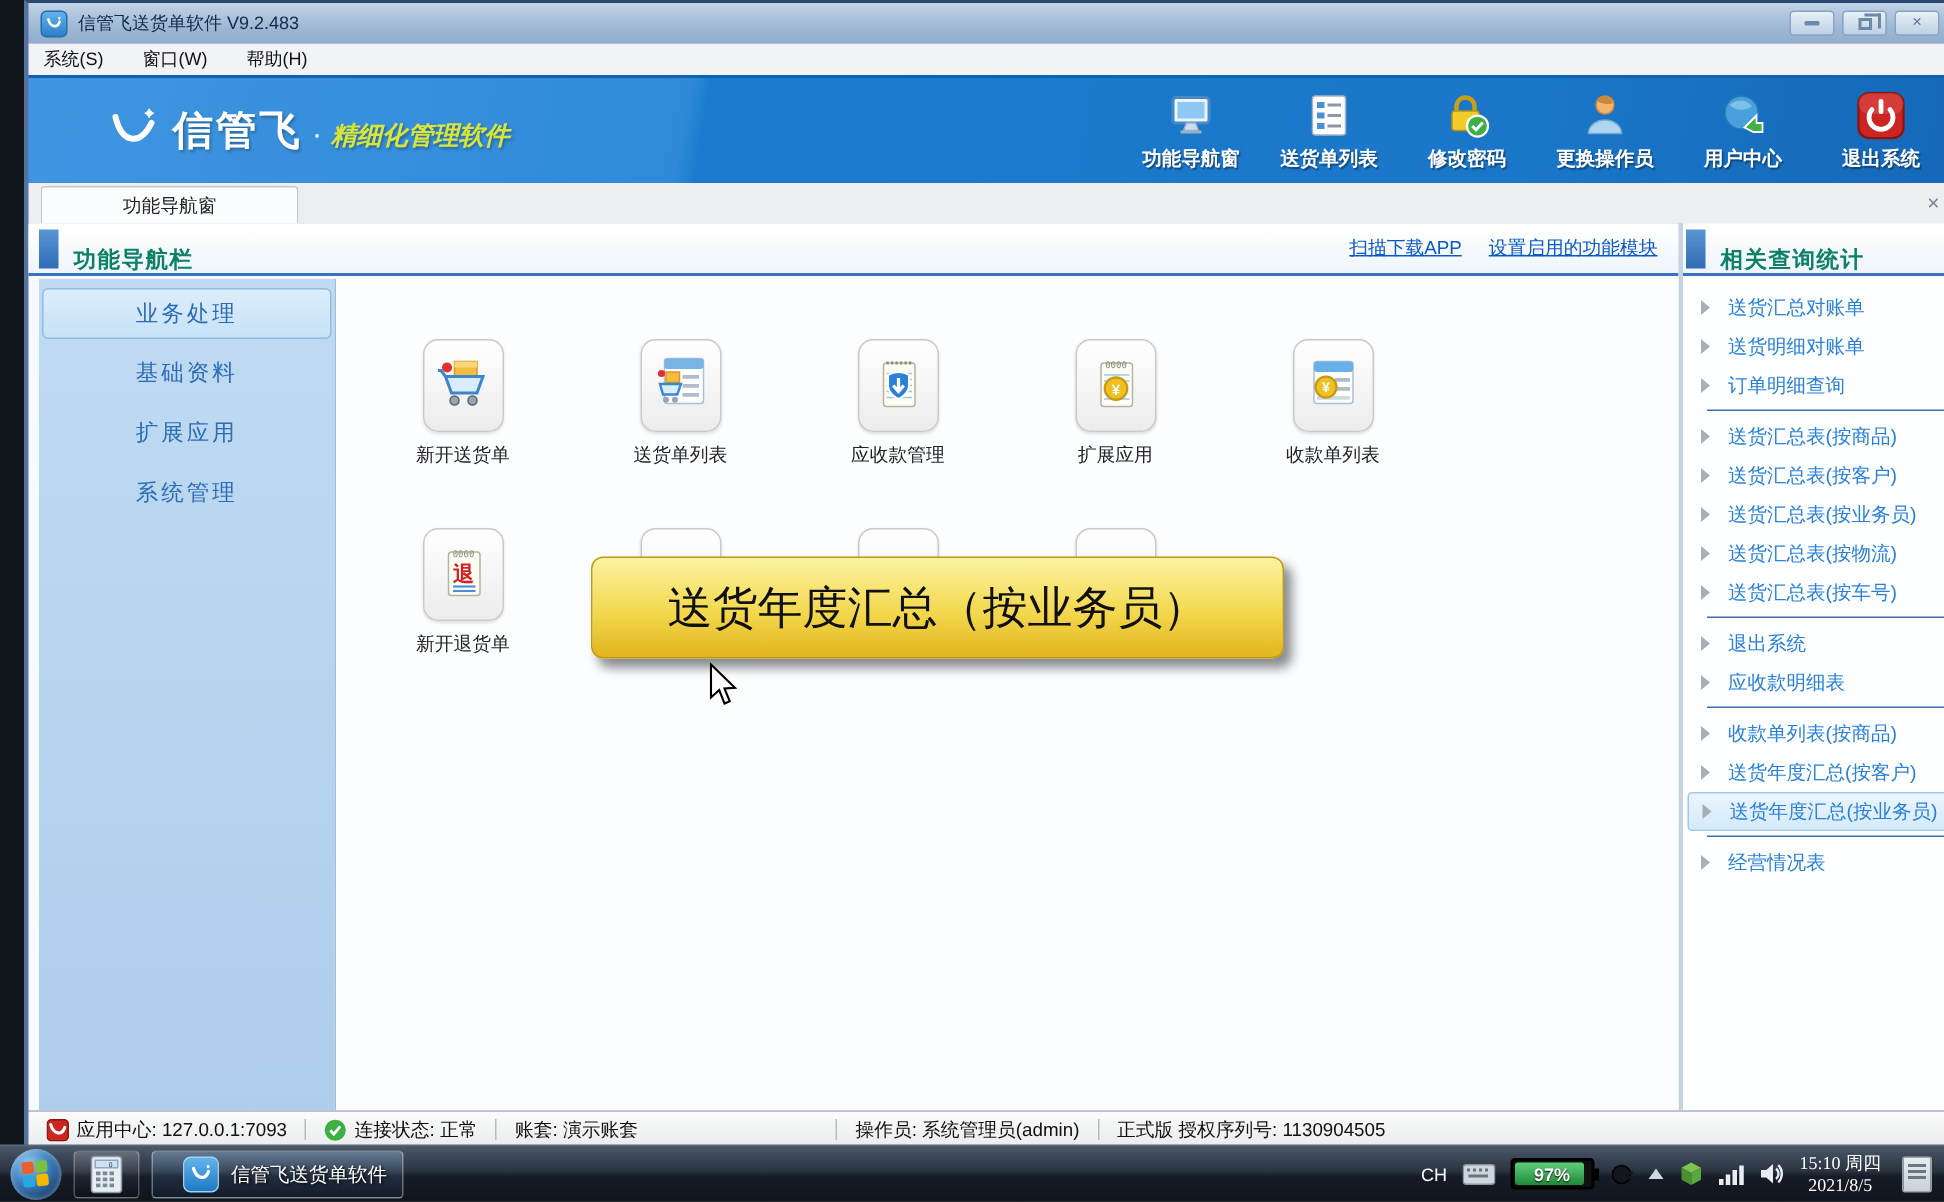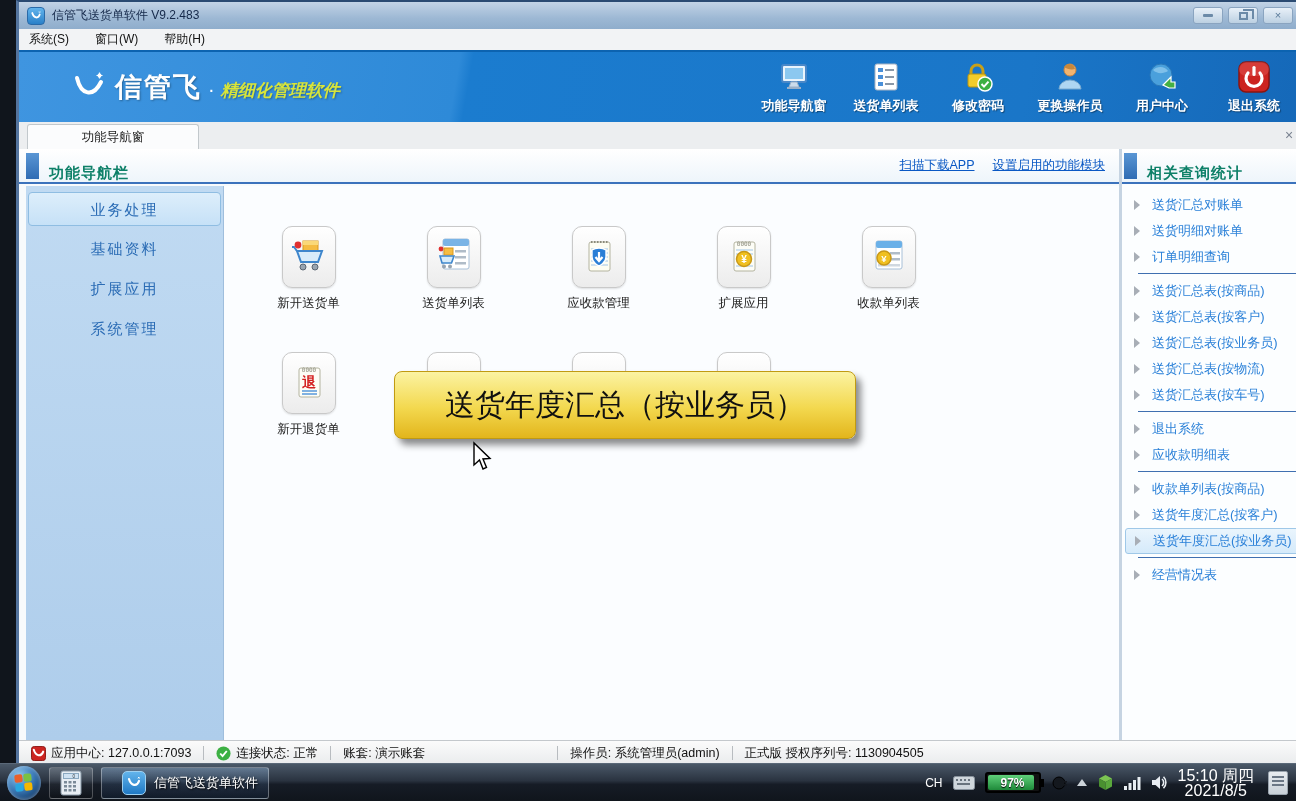--- a/index.html
+++ b/index.html
@@ -124,21 +124,21 @@
     border:1px solid #9ed0f0; display:flex; align-items:center; justify-content:center; flex:none; }
 
   .tray { margin-left:auto; display:flex; align-items:center; gap:10px; padding-right:8px; }
   .tray-ime { color:#fff; font-size:12px; }
   .battery { width:56px; height:21px; background:#111; border:2px solid #000; border-radius:3px; position:relative;
     display:flex; align-items:center; justify-content:center; }
   .battery-fill { position:absolute; left:1px; top:1px; bottom:1px; width:46px; background:linear-gradient(#5fd07a,#1f8a3a); border-radius:2px; }
   .battery-txt { position:relative; color:#fff; font-size:12px; font-weight:bold; text-shadow:0 1px 1px #000; }
   .battery-nub { position:absolute; right:-5px; top:5px; width:3px; height:8px; background:#000; }
   .tray-up { width:0; height:0; border-bottom:7px solid #cdd4da; border-left:5px solid transparent; border-right:5px solid transparent; cursor:pointer; }
-  .clock { color:#fff; font-size:16px; text-align:center; line-height:15px; white-space:nowrap; }
+  .clock { color:#fff; font-size:12px; text-align:center; line-height:15px; white-space:nowrap;font-family:Liberation Serif, serif; }
   .notify-btn { width:20px; height:24px; border:1px solid #9aa4ae; border-radius:2px; margin-left:4px;
     background:linear-gradient(#e8ecf0,#c8d0d8); display:flex; flex-direction:column; gap:2px; padding:4px 3px; cursor:pointer; }
   .notify-btn i { display:block; height:2px; background:#6a7685; }
 </style>
 </head>
 <body>
 
 <div class="screen">
   <div class="app-window">
 

